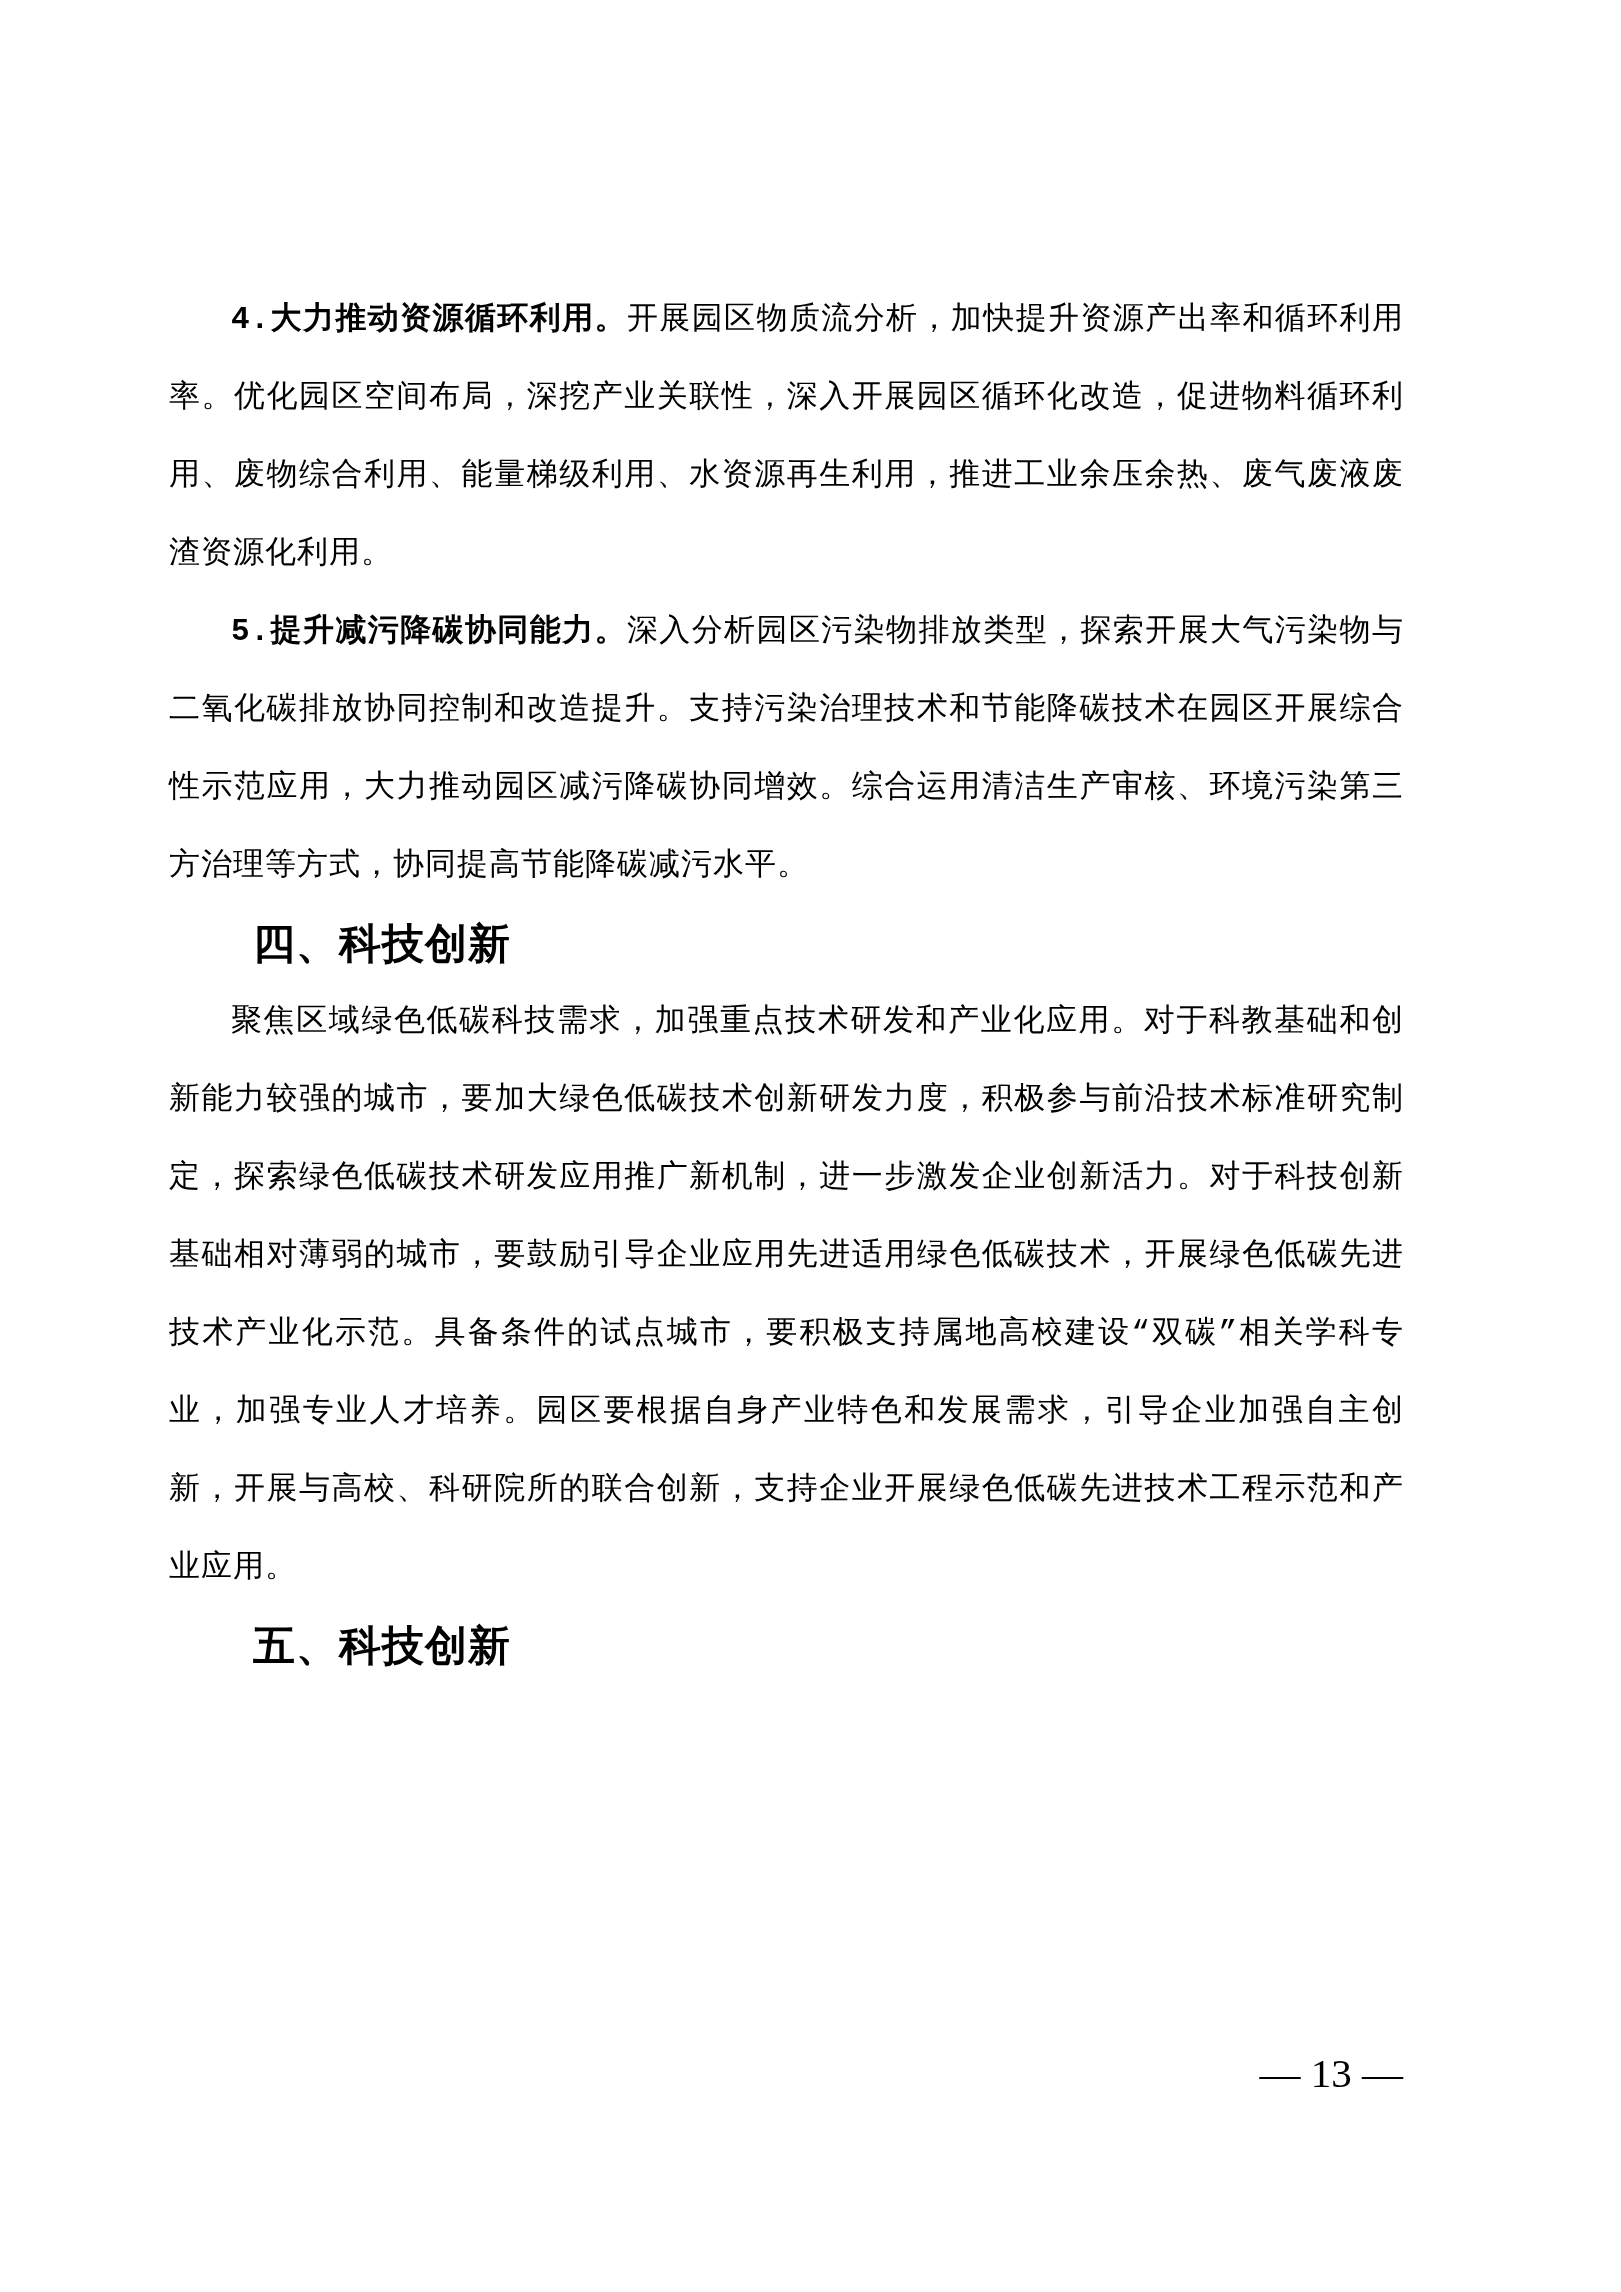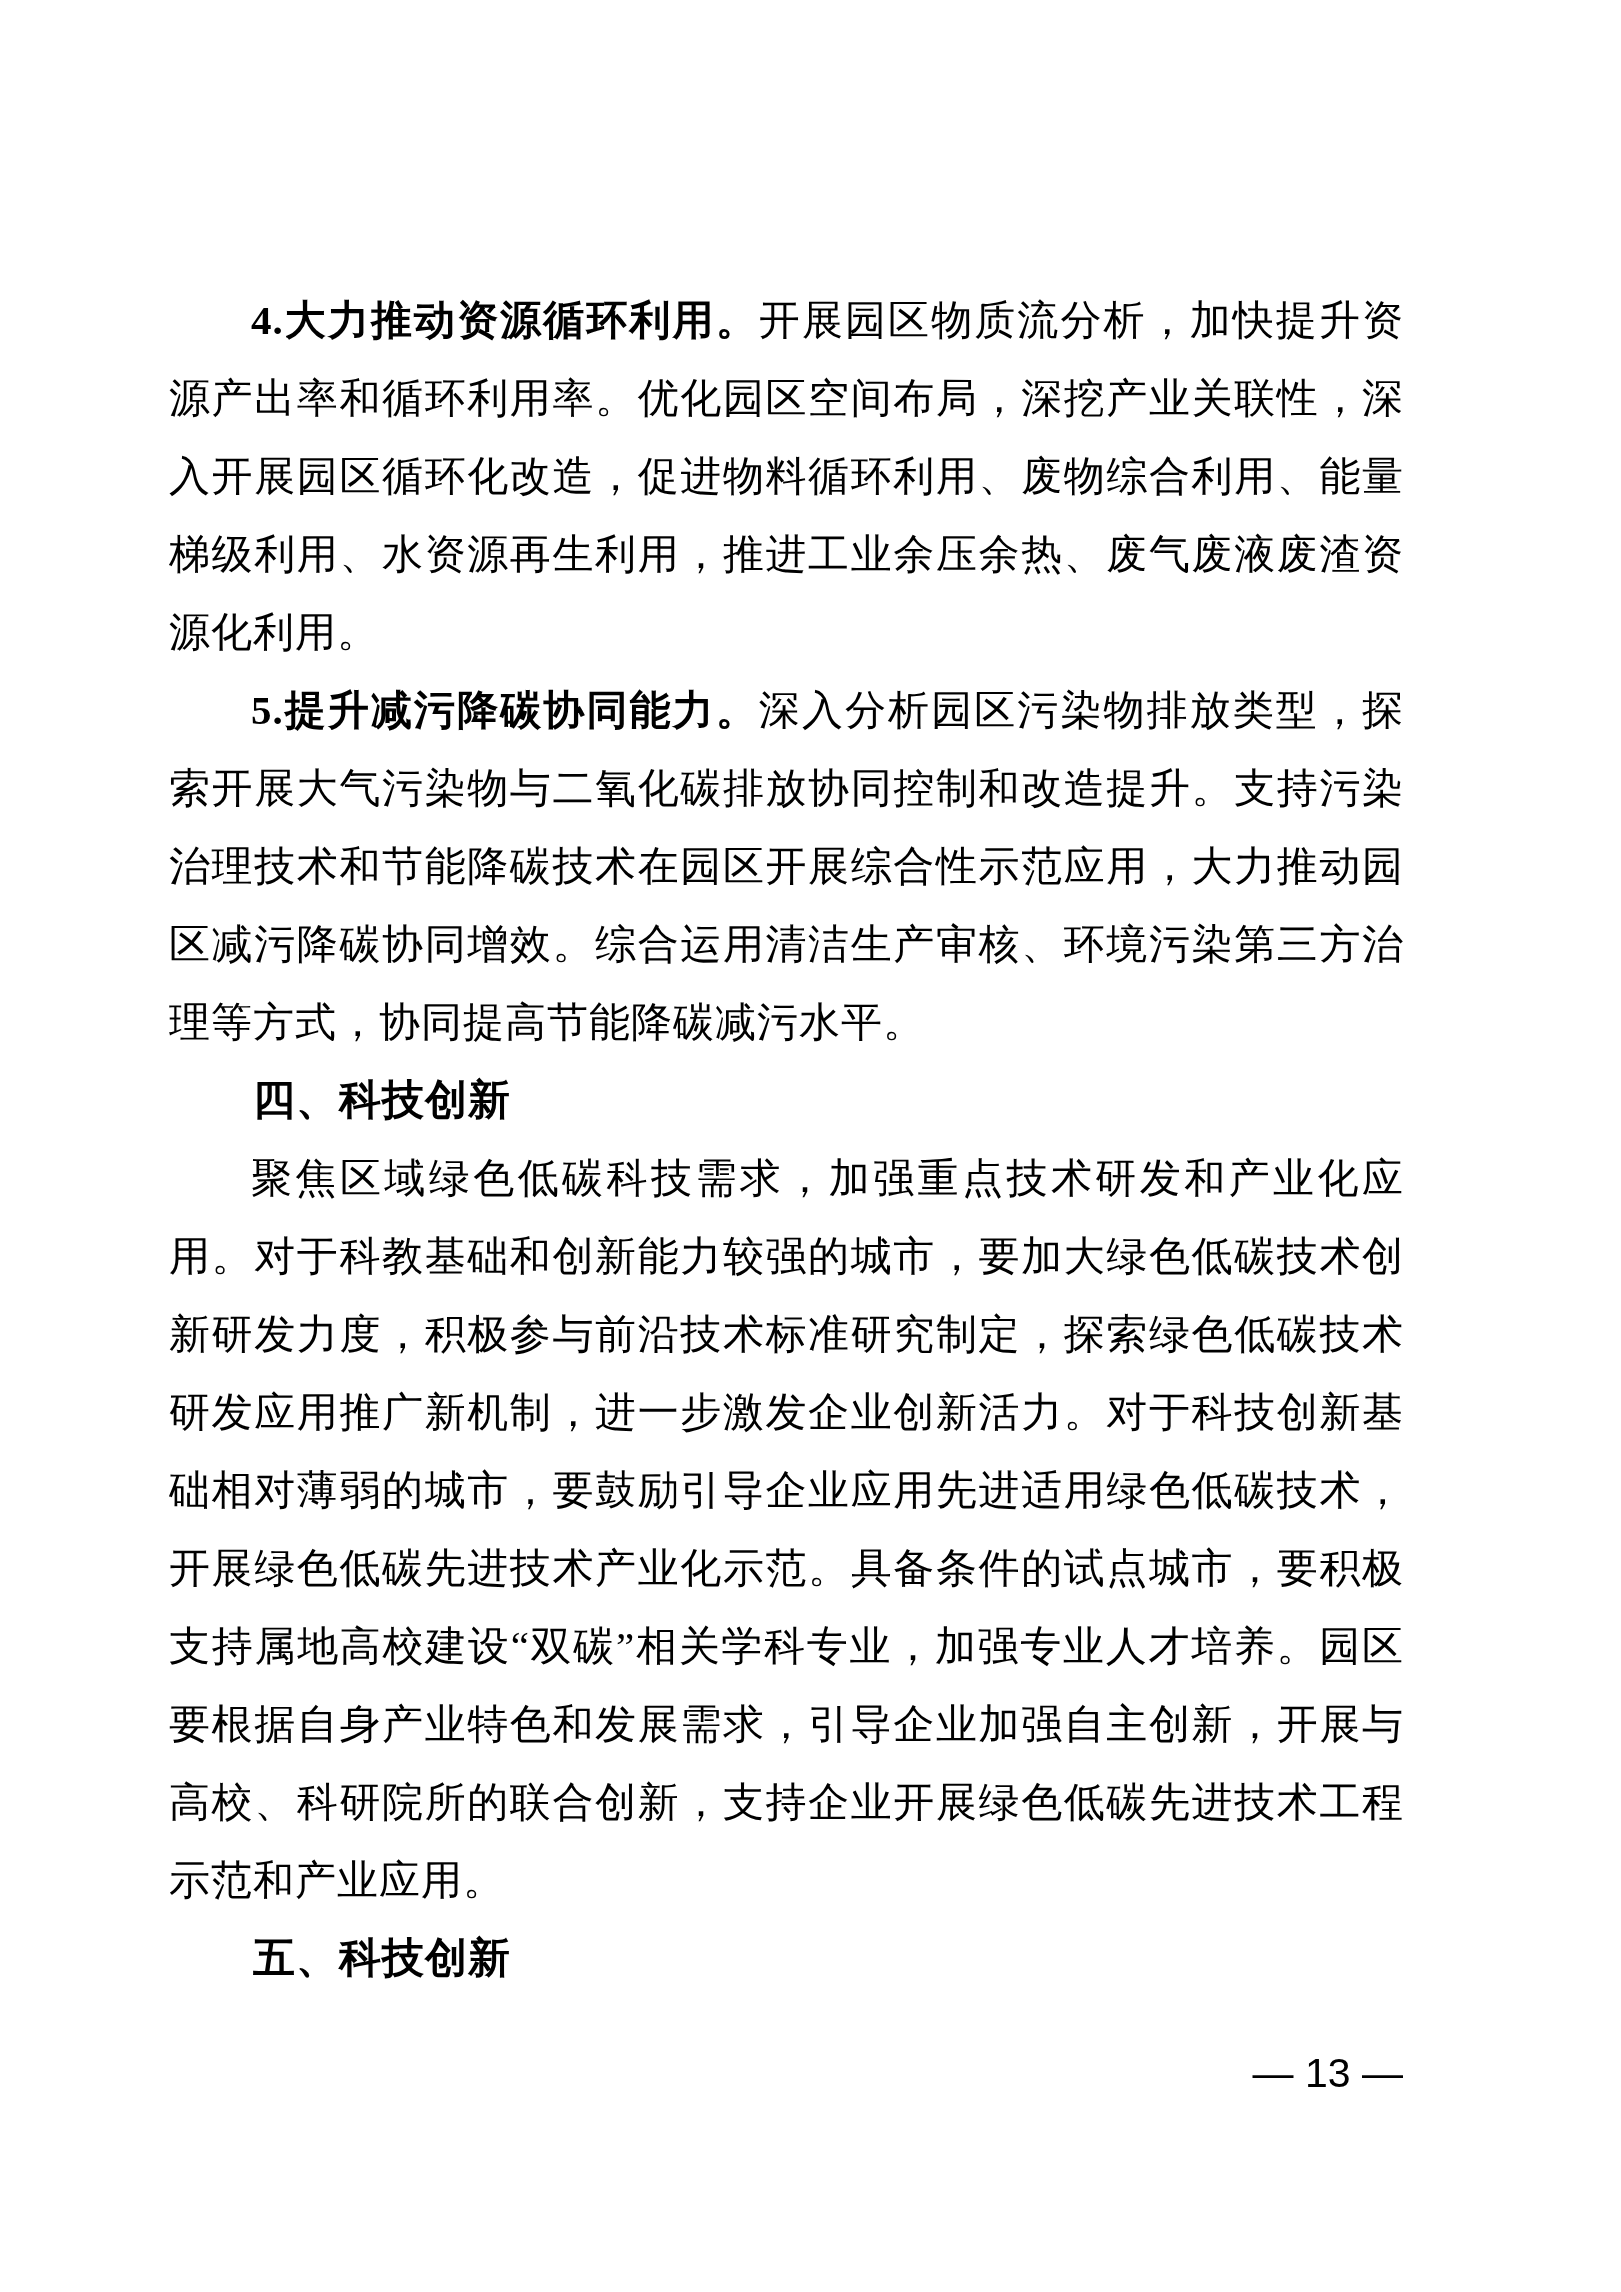--- a/index.html
+++ b/index.html
@@ -16,22 +16,22 @@
     overflow: hidden;
   }
   .content {
     position: absolute;
     left: 169px;
     top: 281px;
     width: 1235px;
   }
   .para {
     margin: 0;
-    font-family: Liberation Serif, serif;
-    font-size: 41px;
+    font-family: Liberation Mono, monospace;
+    font-size: 31px;
     line-height: 78px;
     text-align: justify;
     text-justify: inter-ideograph;
     text-indent: 2em;
     letter-spacing: 1px;
   }
   .para .lead {
     font-weight: bold;
   }
   .heading {
@@ -40,21 +40,21 @@
     font-size: 42px;
     font-weight: bold;
     line-height: 78px;
     text-indent: 2em;
     letter-spacing: 1px;
   }
   .page-number {
     position: absolute;
     right: 218px;
     top: 2049px;
-    font-family: Liberation Sans, sans-serif;
+    font-family: Liberation Serif, serif;
     font-size: 41px;
     line-height: 49px;
     color: #000000;
     white-space: nowrap;
   }
 </style>
 </head>
 <body>
 
 <div class="page">

